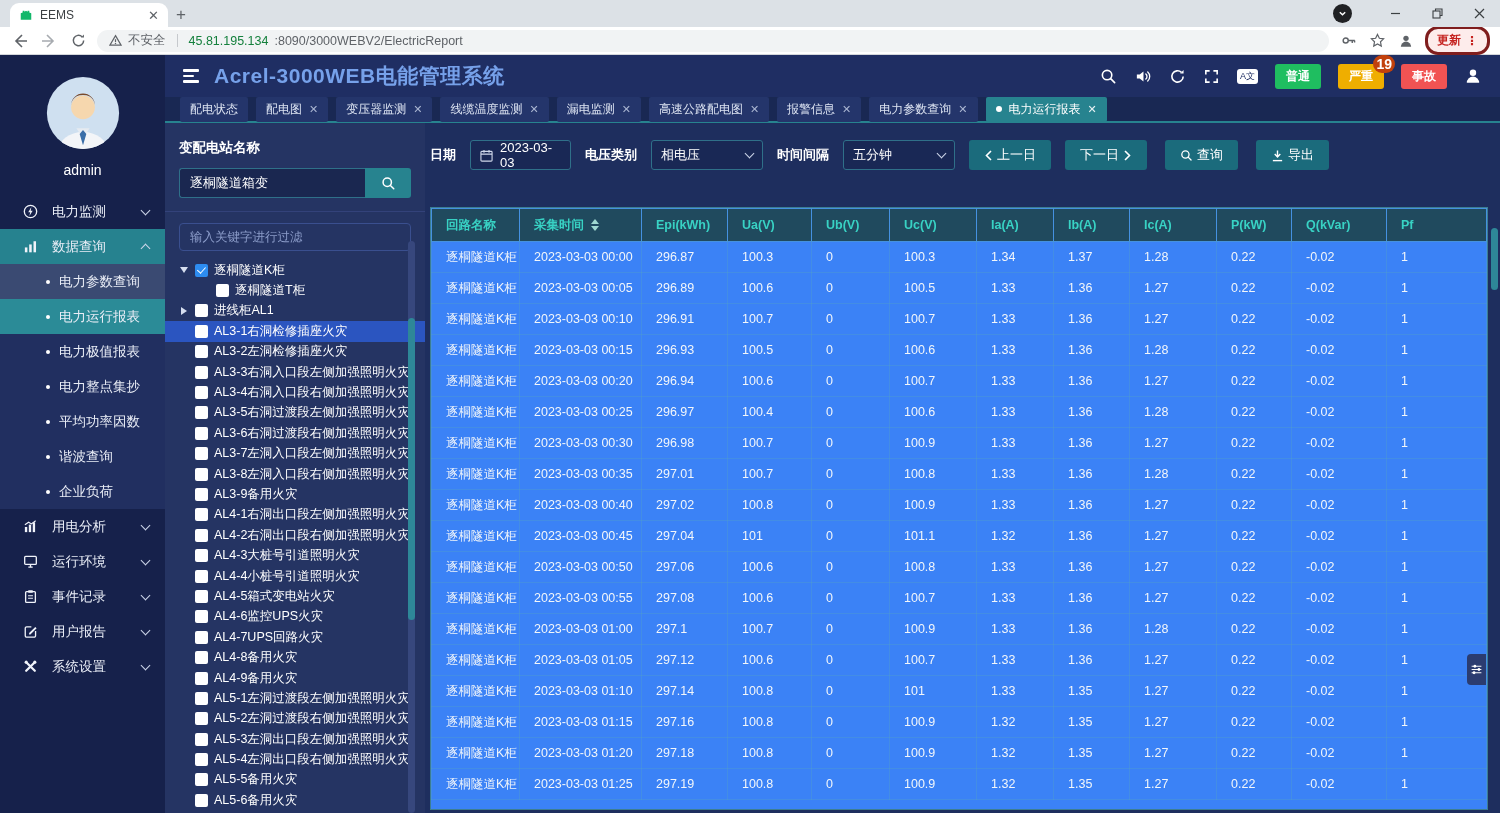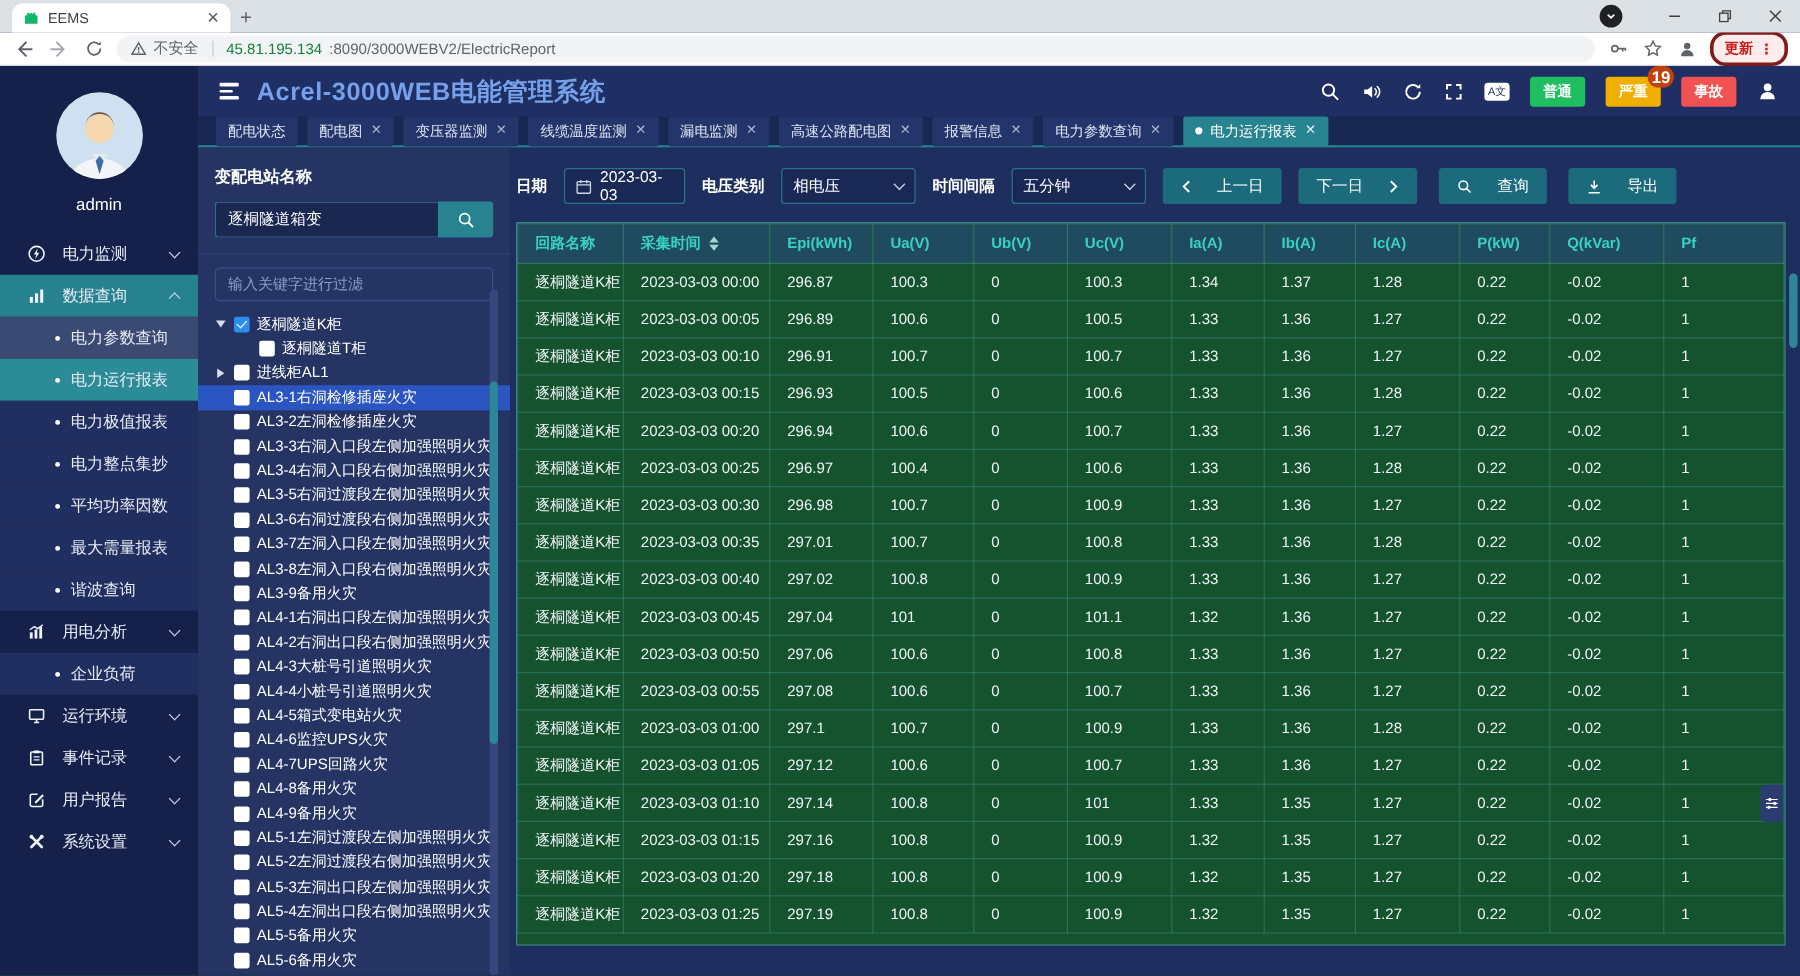--- a/index.html
+++ b/index.html
@@ -2,21 +2,21 @@
 <html><head>
 <meta charset="utf-8">
 <style>
   *{box-sizing:border-box;margin:0;padding:0}
   html,body{width:1500px;height:813px;overflow:hidden}
   body{font-family:"Liberation Sans","DejaVu Sans",sans-serif;background:#1e2e5e;font-size:13px}
   svg{display:block}
 
   
   .tabstrip{height:27px;background:#dce1e6;display:flex;align-items:flex-end;position:relative}
-  .btab{width:182px;height:24px;background:#fff;border-radius:9px 9px 0 0;margin-left:10px;display:flex;align-items:center;padding:0 9px;gap:7px;font-size:12px;color:#3c4043}
+  .btab{width:158px;height:24px;background:#fff;border-radius:9px 9px 0 0;margin-left:10px;display:flex;align-items:center;padding:0 9px;gap:7px;font-size:12px;color:#3c4043}
   .btab-close{margin-left:auto;color:#5f6368;font-size:13px;cursor:pointer}
   .newtab{width:26px;height:24px;display:flex;align-items:center;justify-content:center;color:#5f6368;font-size:17px;cursor:pointer}
   .win-controls{position:absolute;right:0;top:0;height:27px;display:flex;align-items:center}
   .circle-menu{width:19px;height:19px;border-radius:50%;background:#202124;display:flex;align-items:center;justify-content:center;margin-right:22px}
   .wc{width:42px;height:27px;display:flex;align-items:center;justify-content:center;color:#3c4043}
   .urlbar{height:28px;background:#fff;display:flex;align-items:center;padding:0 10px;gap:9px;border-bottom:1px solid #d4d7db}
   .nav-ico{width:20px;display:flex;justify-content:center;color:#5f6368}
   .nav-ico.dim{color:#a7abb0}
   .omnibox{flex:1;height:22px;background:#f1f3f4;border-radius:12px;display:flex;align-items:center;padding:0 12px;gap:6px;font-size:12.5px;color:#5f6368}
   .omni-div{width:1px;height:13px;background:#c6c9cd;margin:0 5px}
@@ -85,24 +85,24 @@
   .tree-checkbox.checked::after{content:"";position:absolute;left:4.2px;top:1.4px;width:3.5px;height:7px;border:solid #fff;border-width:0 1.8px 1.8px 0;transform:rotate(42deg)}
   .tree-scroll-track{position:absolute;right:10px;top:118px;bottom:0;width:7px;background:#37477d;border-radius:4px}
   .tree-scroll-thumb{position:absolute;right:10px;top:195px;height:302px;width:7px;background:#2e8798;border-radius:4px;cursor:pointer}
 
   .main-panel{flex:1;position:relative;padding:17px 12px 0 5px;min-width:0}
   .toolbar{display:flex;align-items:center;gap:14px;height:30px}
   .tb-label{color:#fff;font-size:13px;font-weight:bold;white-space:nowrap}
   .field{height:30px;border:1px solid #2f7089;border-radius:3px;display:flex;align-items:center;padding:0 9px;gap:7px;color:#fff;font-size:13px;cursor:pointer;background:rgba(10,25,60,.25)}
   .date-field{width:101px}
   .select-field{width:112px;justify-content:space-between}
-  .btn{height:30px;background:#1b6b7c;color:#fff;border:none;border-radius:3px;display:flex;align-items:center;gap:21px;padding:0 15px;font-size:13px;cursor:pointer;white-space:nowrap}
+  .btn{height:30px;background:#1b6b7c;color:#fff;border:none;border-radius:3px;display:flex;align-items:center;gap:4px;padding:0 15px;font-size:13px;cursor:pointer;white-space:nowrap}
   .btn.gap{margin-left:4px}
 
-  .table-frame{margin-top:15px;border:1px solid #3c7e92;background:#14532d;height:603px;overflow:hidden}
+  .table-frame{margin-top:37px;border:1px solid #3c7e92;background:#3b82f6;height:603px;overflow:hidden}
   table{width:100%;border-collapse:collapse;table-layout:fixed}
   th{height:33px;background:#204a5e;color:#38d2c4;font-size:12.5px;text-align:left;padding:0 4px 0 14px;border:1px solid rgba(86,170,190,.38);font-weight:bold;white-space:nowrap;overflow:hidden}
   td{height:31px;color:#f2f6fa;font-size:12.5px;padding:0 4px 0 14px;border:1px solid rgba(86,170,190,.3);white-space:nowrap;overflow:hidden}
   .sort-icon{display:inline-flex;flex-direction:column;gap:2.5px;margin-left:7px;vertical-align:middle;cursor:pointer}
   .sort-icon i{display:block;border-left:4px solid transparent;border-right:4px solid transparent}
   .sort-icon .up{border-bottom:5px solid #9fd8d0}
   .sort-icon .dn{border-top:5px solid #9fd8d0}
   .panel-scroll-thumb{position:absolute;right:2px;top:105px;width:7px;height:62px;background:#2e8798;border-radius:4px;cursor:pointer}
   .sliders-tab{position:absolute;right:14px;top:531px;width:19px;height:31px;background:#2b3c70;border-radius:4px 0 0 4px;display:flex;align-items:center;justify-content:center;cursor:pointer}
 </style>
@@ -271,49 +271,43 @@
         </div>
         <div class="menu-item sub">
 
           <span class="mi-bullet"></span>
           <span class="mi-label">平均功率因数</span>
 
         </div>
         <div class="menu-item sub">
 
           <span class="mi-bullet"></span>
-          <span class="mi-label">最大需量报表</span>
+          <span class="mi-label">谐波查询</span>
 
         </div>
         <div class="menu-item sub">
 
           <span class="mi-bullet"></span>
-          <span class="mi-label">谐波查询</span>
+          <span class="mi-label">企业负荷</span>
 
         </div>
         <div class="menu-item group">
           <span class="mi-icon">
             <svg viewBox="0 0 16 16" width="15" height="15">
               <rect x="2" y="8.5" width="2.5" height="5.5" fill="currentColor"></rect>
               <rect x="6.2" y="6" width="2.5" height="8" fill="currentColor"></rect>
               <rect x="10.4" y="3.5" width="2.5" height="10.5" fill="currentColor"></rect>
               <path d="M2 6.2 6 3.4l3 1.8 4.5-3.4" fill="none" stroke="currentColor" stroke-width="1.2"></path>
             </svg>
           </span>
 
           <span class="mi-label">用电分析</span>
           <span class="mi-chevron">
             <i class="chev down"></i>
           </span>
-        </div>
-        <div class="menu-item sub">
-
-          <span class="mi-bullet"></span>
-          <span class="mi-label">企业负荷</span>
-
         </div>
         <div class="menu-item group">
           <span class="mi-icon">
             <svg viewBox="0 0 16 16" width="15" height="15">
               <rect x="1.8" y="2.6" width="12.4" height="8.4" rx="1" fill="none" stroke="currentColor" stroke-width="1.4"></rect>
               <path d="M5.7 14h4.6M8 11v3" stroke="currentColor" stroke-width="1.4"></path>
             </svg>
           </span>
 
           <span class="mi-label">运行环境</span>

